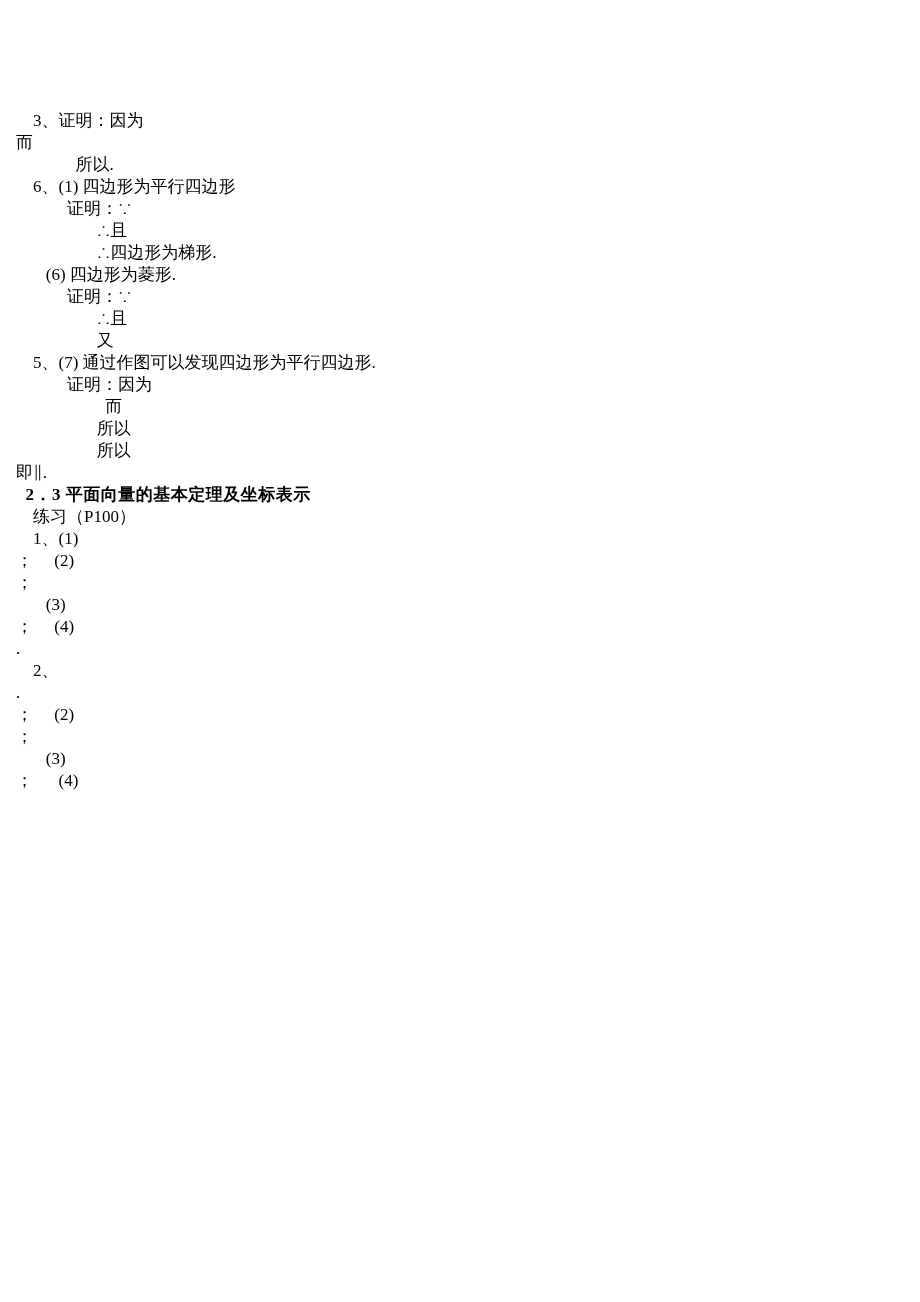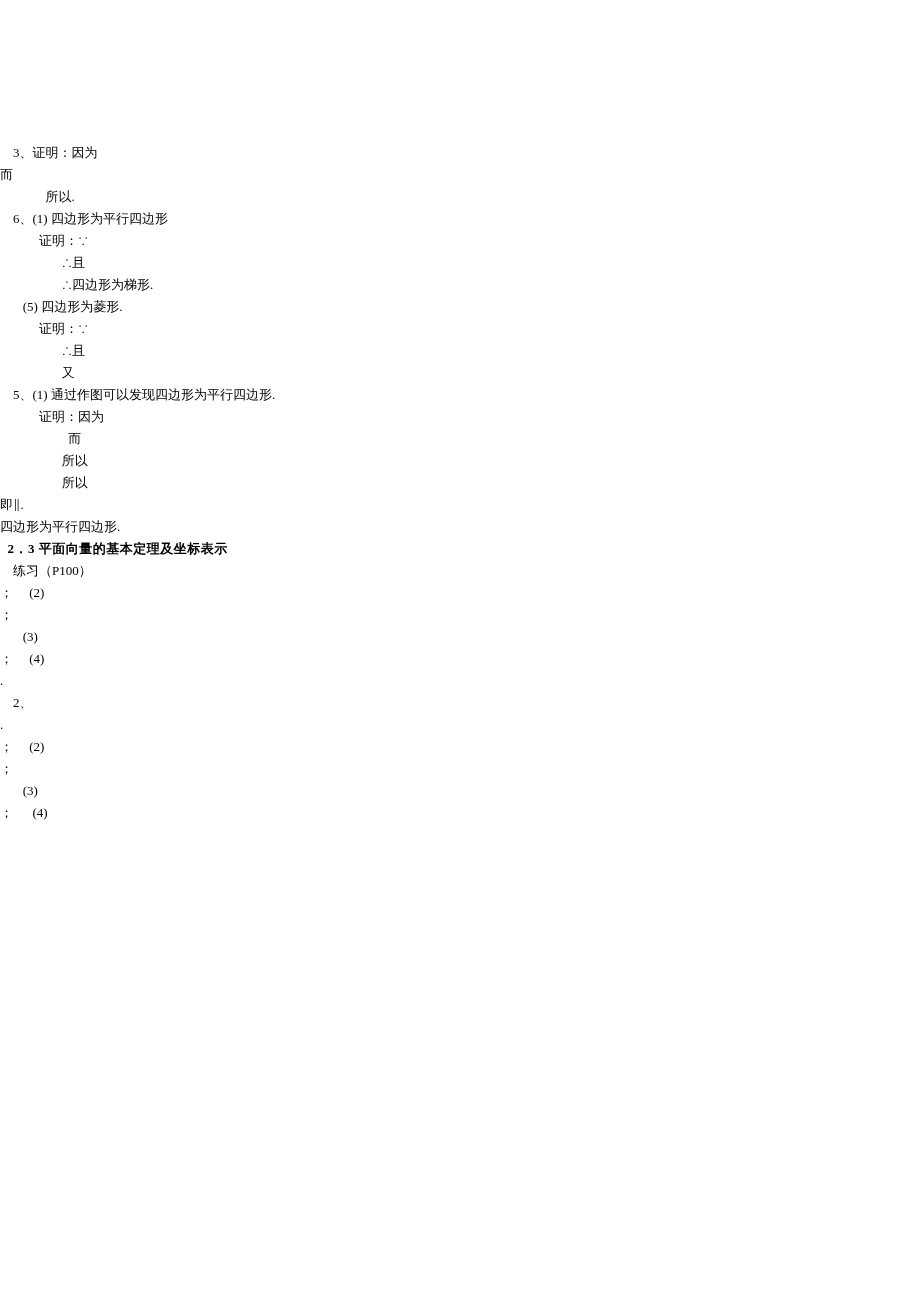--- a/index.html
+++ b/index.html
@@ -3,27 +3,26 @@
 <meta charset="utf-8">
 <style>
   html, body {
     margin: 0;
     padding: 0;
     background: #ffffff;
     width: 920px;
   }
   .page {
     width: 920px;
-    padding: 110px 0 100px 0;
+    padding: 110px 0 100px 16px;
     box-sizing: border-box;
     font-family: "SimSun", "宋体", serif;
-    font-size: 13px;
+    font-size: 17px;
     color: #000000;
     line-height: 22px;
-    margin-top: 32px;
   }
   .line {
     white-space: pre;
   }
   .section-heading {
     letter-spacing: 0.5px;
     font-weight: bold;
   }
 </style>
 </head>
@@ -32,35 +31,35 @@
 <div class="page">
   <div class="line">    3、证明：因为</div>
   <div class="line">而</div>
   <div class="line"></div>
   <div class="line">              所以.</div>
   <div class="line">    6、(1) 四边形为平行四边形</div>
   <div class="line">            证明：∵</div>
   <div class="line"></div>
   <div class="line">                   ∴且</div>
   <div class="line">                   ∴四边形为梯形.</div>
-  <div class="line">       (5) 四边形为菱形.</div>
+  <div class="line">       (6) 四边形为菱形.</div>
   <div class="line">            证明：∵</div>
   <div class="line"></div>
   <div class="line">                   ∴且</div>
   <div class="line">                   又</div>
-  <div class="line">    5、(1) 通过作图可以发现四边形为平行四边形.</div>
+  <div class="line">    5、(7) 通过作图可以发现四边形为平行四边形.</div>
   <div class="line">            证明：因为</div>
   <div class="line"></div>
   <div class="line">                     而</div>
   <div class="line">                   所以</div>
   <div class="line">                   所以</div>
   <div class="line">即∥.</div>
-  <div class="line">四边形为平行四边形.</div>
   <div class="line section-heading">  2．3 平面向量的基本定理及坐标表示</div>
   <div class="line">    练习（P100）</div>
+  <div class="line">    1、(1)</div>
   <div class="line">；     (2)</div>
   <div class="line">；</div>
   <div class="line">       (3)</div>
   <div class="line">；     (4)</div>
   <div class="line">.</div>
   <div class="line">    2、</div>
   <div class="line">.</div>
   <div class="line">；     (2)</div>
   <div class="line">；</div>
   <div class="line">       (3)</div>

